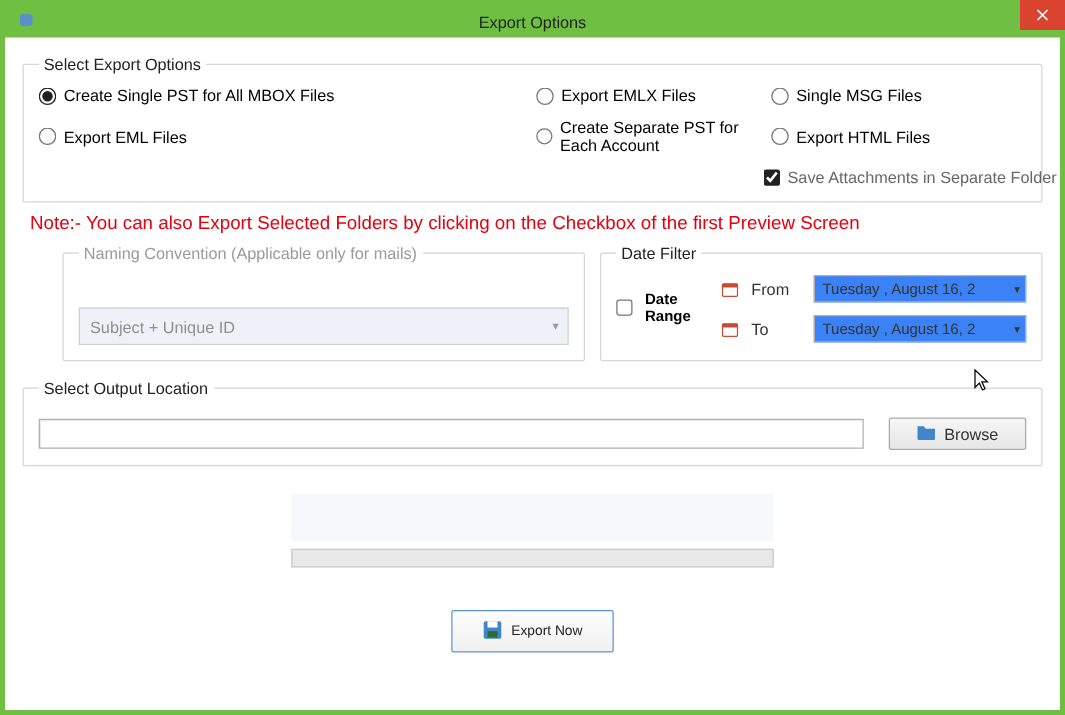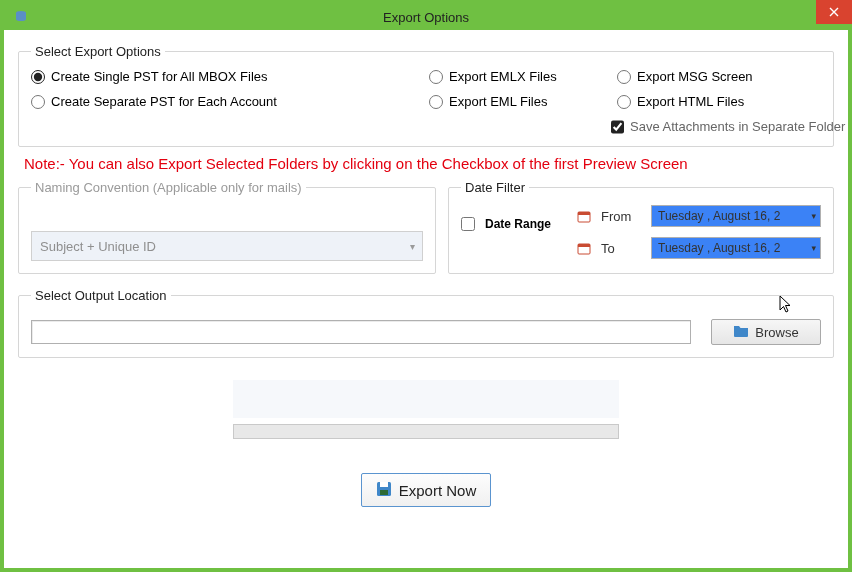--- a/index.html
+++ b/index.html
@@ -95,20 +95,21 @@
   .sep-attach { color: #666; }
   .note {
     color: #e3000f;
     font-size: 15px;
     margin: 4px 0 8px 6px;
   }
   .mid-row {
     display: flex;
     gap: 12px;
     align-items: stretch;
+    margin-left: 32px;
   }
   .naming-fs {
     flex: 0 0 418px;
   }
   .naming-fs .combo {
     width: 100%;
     height: 30px;
     border: 1px solid #d0d0d0;
     background: #eef2f8;
     color: #8f8f8f;
@@ -238,21 +239,21 @@
     height: 34px;
     border: 1px solid #5a94cf;
     background: linear-gradient(#fdfdfd, #f0f0f0);
     border-radius: 2px;
     display: flex;
     align-items: center;
     justify-content: center;
     gap: 7px;
     cursor: pointer;
     color: #222;
-    font-size: 15px;
+    font-size: 11px;
   }
   .cursor {
     position: absolute;
     left: 775px;
     top: 265px;
     pointer-events: none;
   }
 </style>
 </head>
 <body>
@@ -286,31 +287,31 @@
           <span>Create Single PST for All MBOX Files</span>
         </label>
 
         <label class="radio-item">
           <input type="radio" name="exp" style="">
           <span>Export EMLX Files</span>
         </label>
 
         <label class="radio-item">
           <input type="radio" name="exp" style="">
-          <span>Export MSG Screen</span>
+          <span>Single MSG Files</span>
+        </label>
+
+        <label class="radio-item">
+          <input type="radio" name="exp" style="">
+          <span>Export EML Files</span>
         </label>
 
         <label class="radio-item">
           <input type="radio" name="exp" style="">
           <span>Create Separate PST for Each Account</span>
-        </label>
-
-        <label class="radio-item">
-          <input type="radio" name="exp" style="">
-          <span>Export EML Files</span>
         </label>
 
         <label class="radio-item">
           <input type="radio" name="exp" style="">
           <span>Export HTML Files</span>
         </label>
 
         <div></div>
         <div></div>
 

